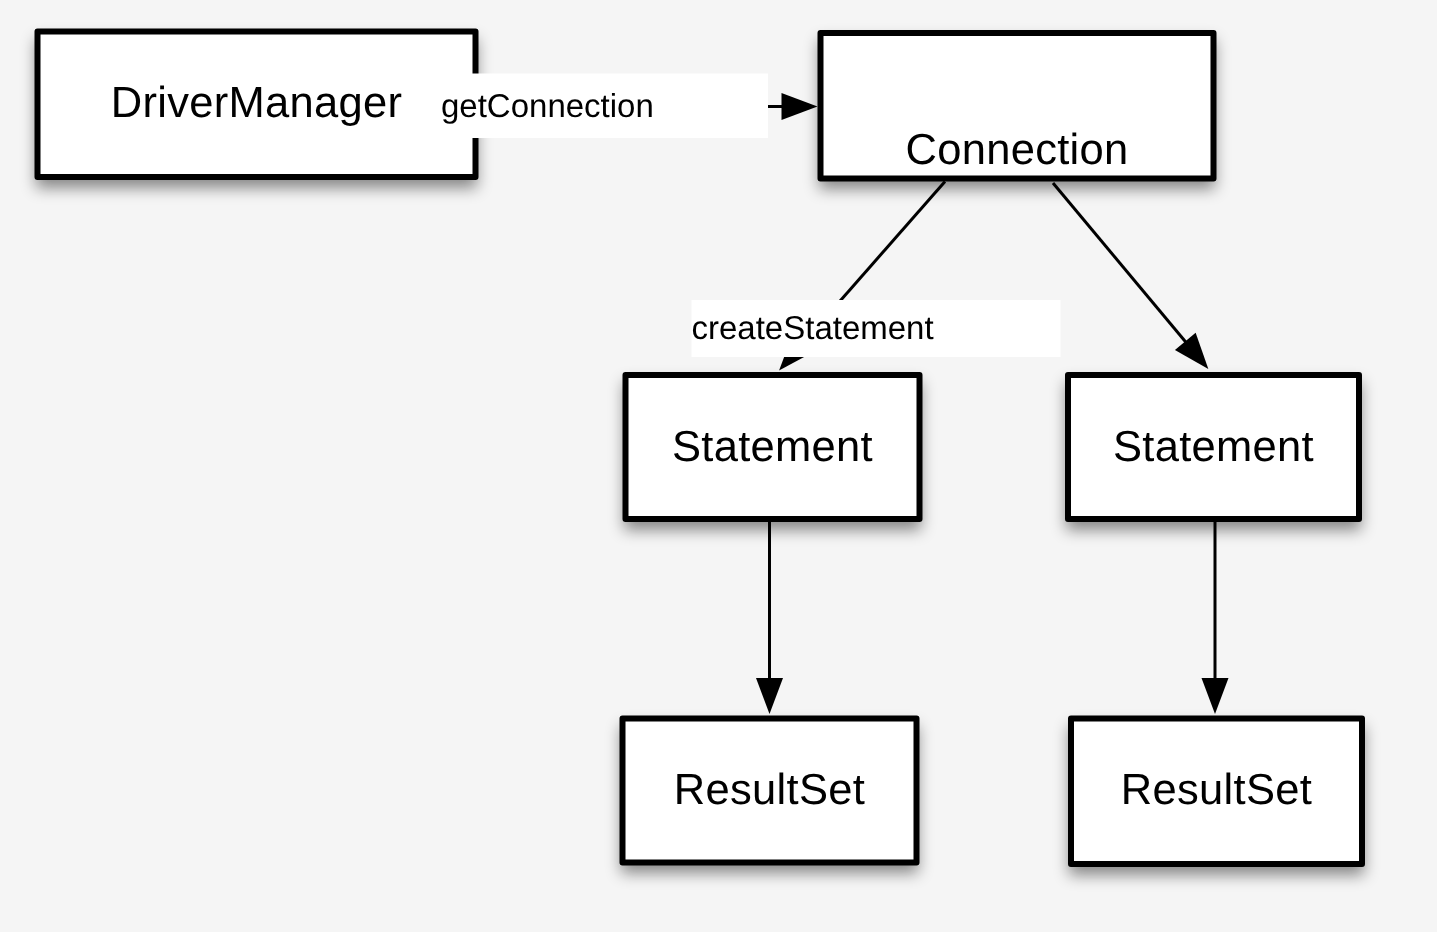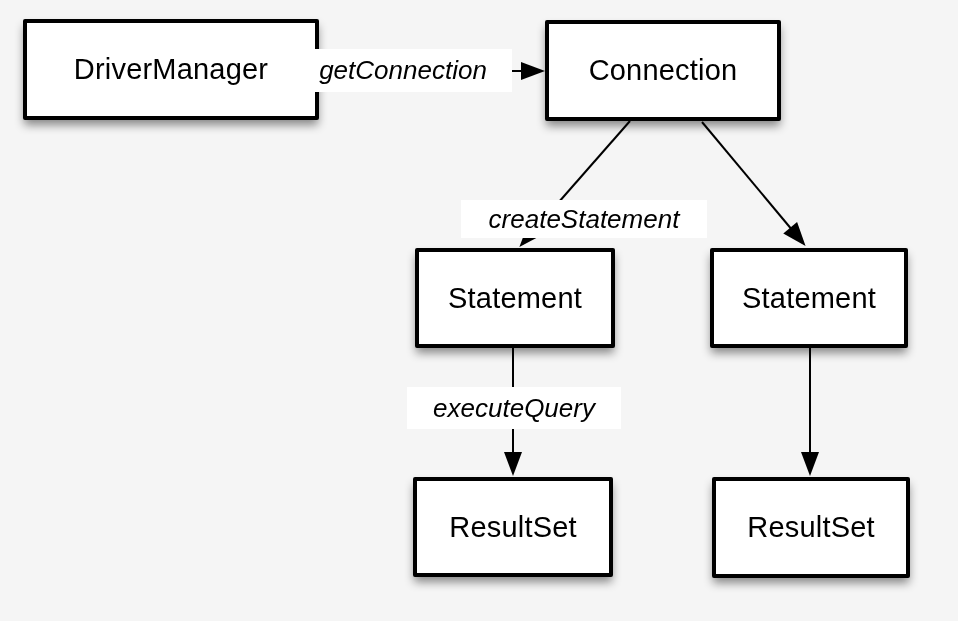--- a/index.html
+++ b/index.html
@@ -31,35 +31,34 @@
     border-radius: 2px;
     box-shadow: 0 6px 10px -1px rgba(0, 0, 0, 0.45);
     display: flex;
     align-items: center;
     justify-content: center;
     font-size: 29px;
     letter-spacing: 0.2px;
     white-space: nowrap;
   }
   .node-drivermanager { left: 23px;  top: 19px;  width: 296px; height: 101px; }
-  .node-connection    { left: 545px; top: 20px;  width: 236px; height: 101px; }
+  .node-connection    { left: 545px; top: 20px;  width: 266px; height: 101px; align-items: flex-end; }
   .node-statement-1   { left: 415px; top: 248px; width: 200px; height: 100px; }
   .node-statement-2   { left: 710px; top: 248px; width: 198px; height: 100px; }
   .node-resultset-1   { left: 413px; top: 477px; width: 200px; height: 100px; }
   .node-resultset-2   { left: 712px; top: 477px; width: 198px; height: 101px; }
 
   .edge-label {
     position: absolute;
     z-index: 3;
     background: #ffffff;
     display: flex;
     align-items: center;
-    justify-content: center;
-    font-size: 26px;
-    font-style: italic;
+    justify-content: flex-start;
+    font-size: 22px;
     white-space: nowrap;
   }
   .label-getconnection   { left: 294px; top: 49px;  width: 218px; height: 43px; }
   .label-createstatement { left: 461px; top: 156px; width: 246px; height: 38px; margin-top: 44px; }
   .label-executequery    { left: 407px; top: 387px; width: 214px; height: 42px; }
 </style>
 </head>
 <body>
 
 <div class="canvas">
@@ -102,17 +101,14 @@
   </div>
 
   <div class="edge-label label-getconnection">
     <span>getConnection</span>
   </div>
 
   <div class="edge-label label-createstatement">
     <span>createStatement</span>
   </div>
 
-  <div class="edge-label label-executequery">
-    <span>executeQuery</span>
-  </div>
 
 </div>
 
 </body></html>

